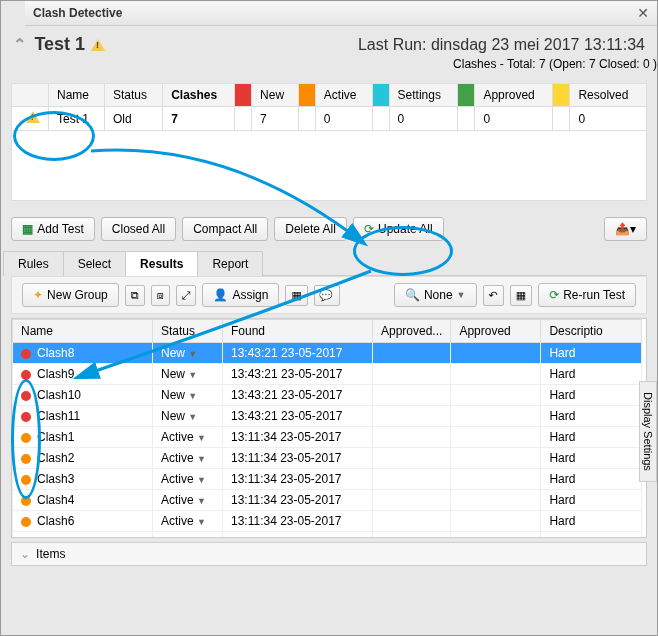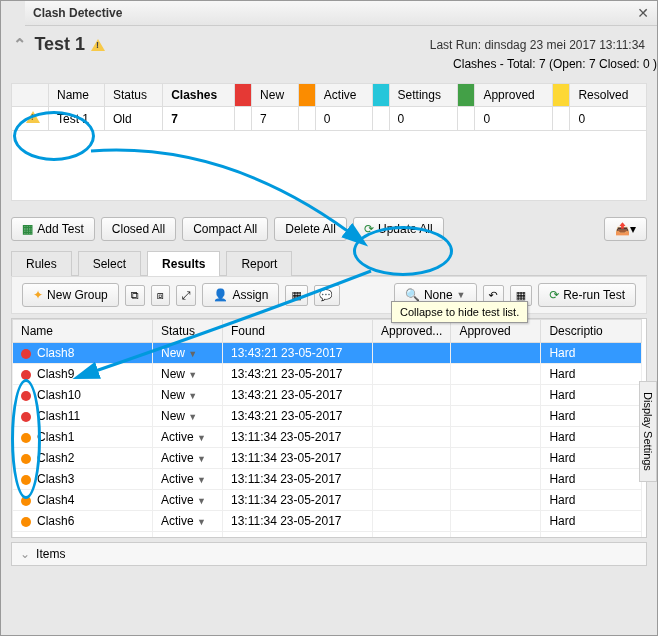--- a/index.html
+++ b/index.html
@@ -47,21 +47,21 @@
   .warn-icon {
     display:inline-block;
     width:0;height:0;
     border-left:7px solid transparent;
     border-right:7px solid transparent;
     border-bottom:12px solid #f7c948;
     position:relative;
     margin-left:6px;
   }
   .warn-icon::after{ content:"!"; position:absolute; left:-2px; top:1px; font-size:9px; color:#444;}
-  .lastrun { text-align:center; color:#333; font-size:12px;}
+  .lastrun { text-align:center; color:#333; font-size:16px;}
   .summary { text-align:right; font-size:12px; padding:0 0 6px 0; }
   .panel {
     margin: 6px 10px 10px 10px;
     background:#fff;
     position:relative;
   }
   .tests-table {
     border-collapse: collapse;
     width:100%;
     font-size:12px;
@@ -99,22 +99,22 @@
     padding:4px 10px;
     font-size:12px;
     display:inline-flex;
     align-items:center;
     gap:4px;
     cursor:pointer;
   }
   .spacer-flex{flex:1;}
   .tabs {
     display:flex;
-    gap:7px;
-    margin:4px 10px 0 10px;
+    gap:0;
+    margin:4px 10px 0 2px;
     border-bottom:1px solid #ccc;
   }
   .tab {
     padding:5px 14px;
     border:1px solid #ccc;
     border-bottom:none;
     background:#e8e8e8;
     font-size:12px;
     cursor:pointer;
     margin-right:-1px;
@@ -426,21 +426,20 @@
     </table>
   </div>
 
   <div class="items-row">
     <span class="chev-down">⌄</span>
     <span>Items</span>
   </div>
 
   <div class="side-tab">Display Settings</div>
 
-  <div class="tooltip">Collapse to hide test list.</div>
 
   <div class="annot circle1"></div>
   <div class="annot circle2"></div>
   <div class="annot circle3"></div>
   <svg class="arrow" style="left:80px;top:130px;" width="300" height="140">
     <defs>
         <marker id="ah1" markerWidth="10" markerHeight="10" refX="6" refY="3" orient="auto">
           <path d="M0,0 L0,6 L9,3 z" fill="#0099dd"></path>
         </marker>
       </defs>

